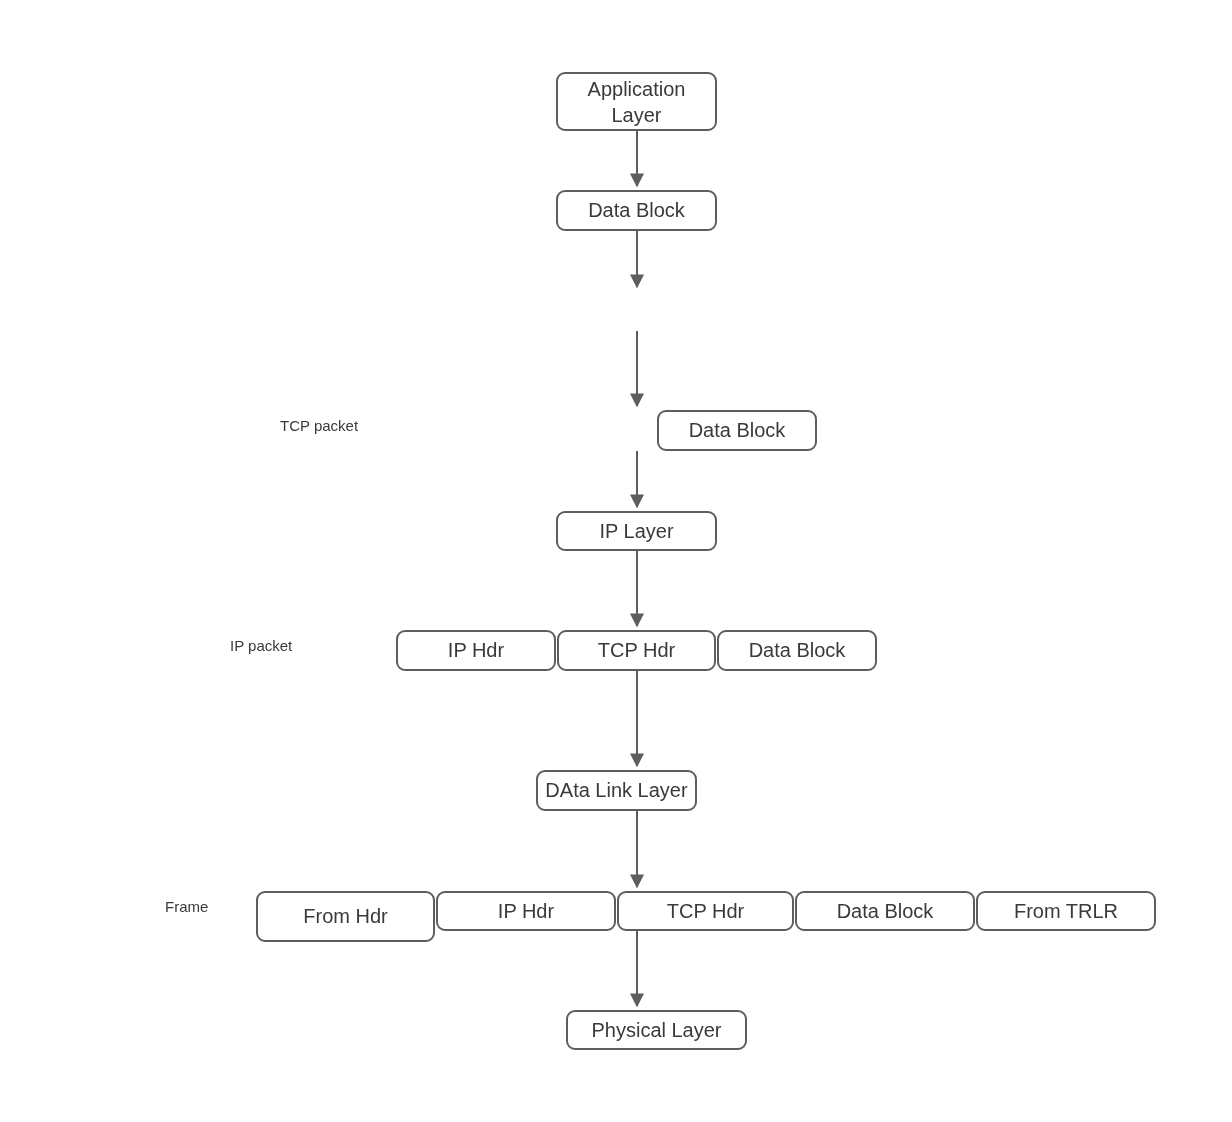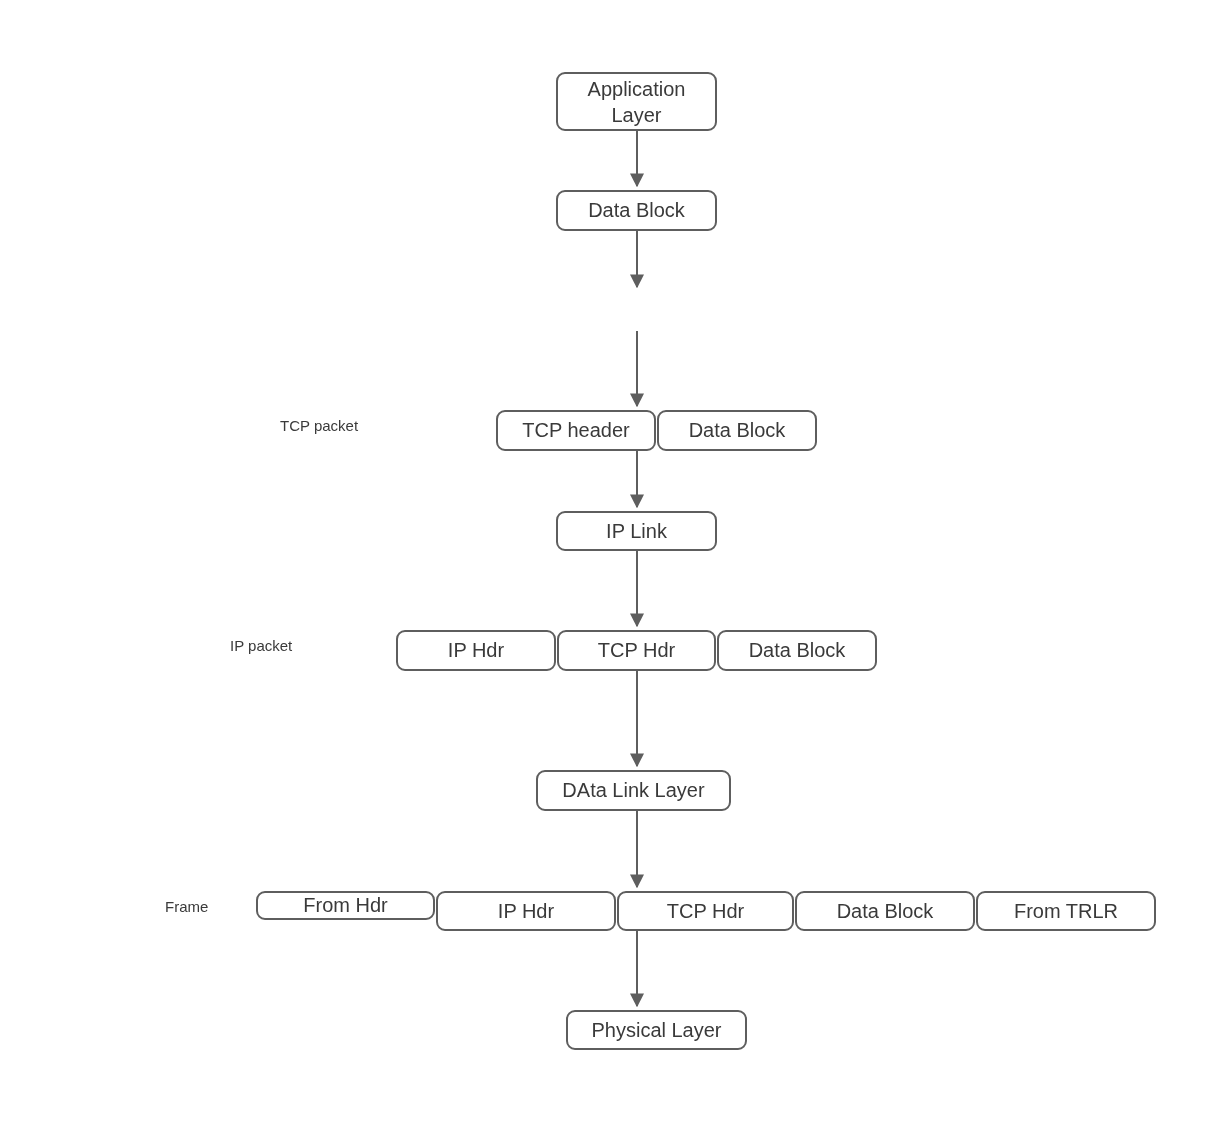--- a/index.html
+++ b/index.html
@@ -67,32 +67,31 @@
     <line x1="637" y1="671" x2="637" y2="766" stroke="#5e5e5e" stroke-width="2" marker-end="url(#arrowhead)"></line>
     <line x1="637" y1="811" x2="637" y2="887" stroke="#5e5e5e" stroke-width="2" marker-end="url(#arrowhead)"></line>
     <line x1="637" y1="931" x2="637" y2="1006" stroke="#5e5e5e" stroke-width="2" marker-end="url(#arrowhead)"></line>
   </svg>
 
   <div class="node wrap" style="left:556px;top:72px;width:161px;height:59px">Application Layer</div>
 
   <div class="node" style="left:556px;top:190px;width:161px;height:41px">Data Block</div>
 
 
-  <div class="node" style="left:496px;top:410px;width:160px;height:41px">TCP header</div>
   <div class="node" style="left:657px;top:410px;width:160px;height:41px">Data Block</div>
 
-  <div class="node" style="left:556px;top:511px;width:161px;height:40px">IP Link</div>
+  <div class="node" style="left:556px;top:511px;width:161px;height:40px">IP Layer</div>
 
   <div class="node" style="left:396px;top:630px;width:160px;height:41px">IP Hdr</div>
   <div class="node" style="left:557px;top:630px;width:159px;height:41px">TCP Hdr</div>
   <div class="node" style="left:717px;top:630px;width:160px;height:41px">Data Block</div>
 
-  <div class="node" style="left:536px;top:770px;width:195px;height:41px">DAta Link Layer</div>
+  <div class="node" style="left:536px;top:770px;width:161px;height:41px">DAta Link Layer</div>
 
-  <div class="node" style="left:256px;top:891px;width:179px;height:29px">From Hdr</div>
+  <div class="node" style="left:256px;top:891px;width:179px;height:51px">From Hdr</div>
   <div class="node" style="left:436px;top:891px;width:180px;height:40px">IP Hdr</div>
   <div class="node" style="left:617px;top:891px;width:177px;height:40px">TCP Hdr</div>
   <div class="node" style="left:795px;top:891px;width:180px;height:40px">Data Block</div>
   <div class="node" style="left:976px;top:891px;width:180px;height:40px">From TRLR</div>
 
   <div class="node" style="left:566px;top:1010px;width:181px;height:40px">Physical Layer</div>
 
   <div class="row-label" style="left:280px;top:417px">TCP packet</div>
   <div class="row-label" style="left:230px;top:637px">IP packet</div>
   <div class="row-label" style="left:165px;top:898px">Frame</div>

